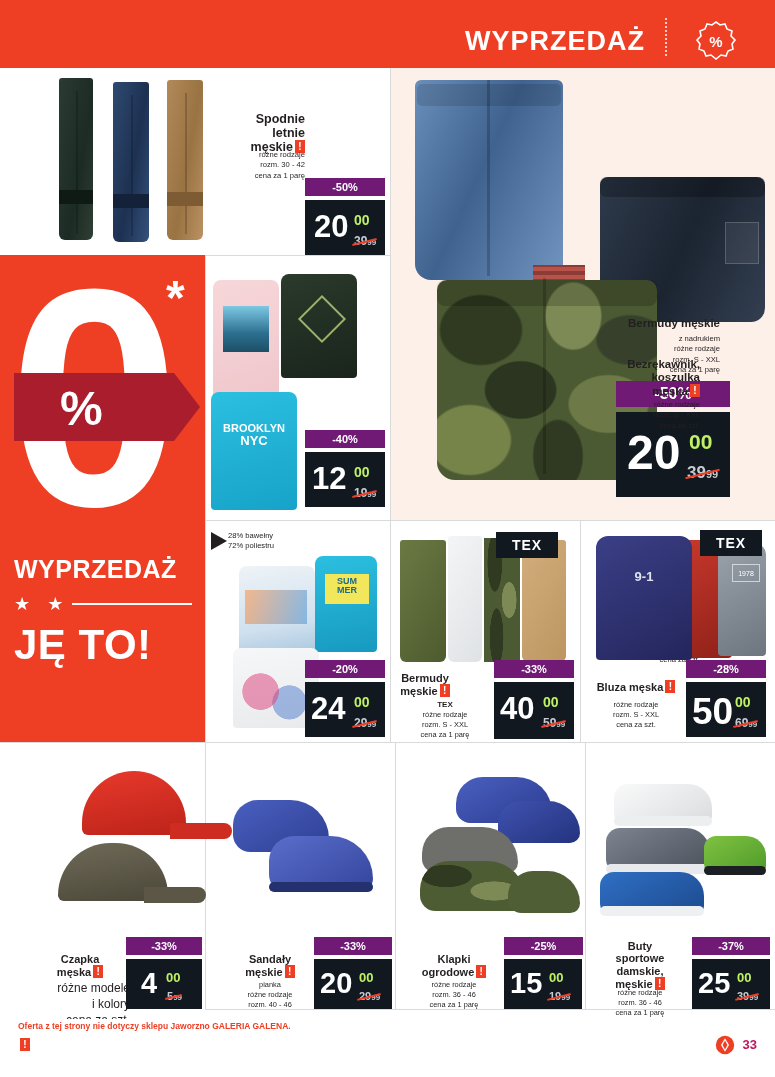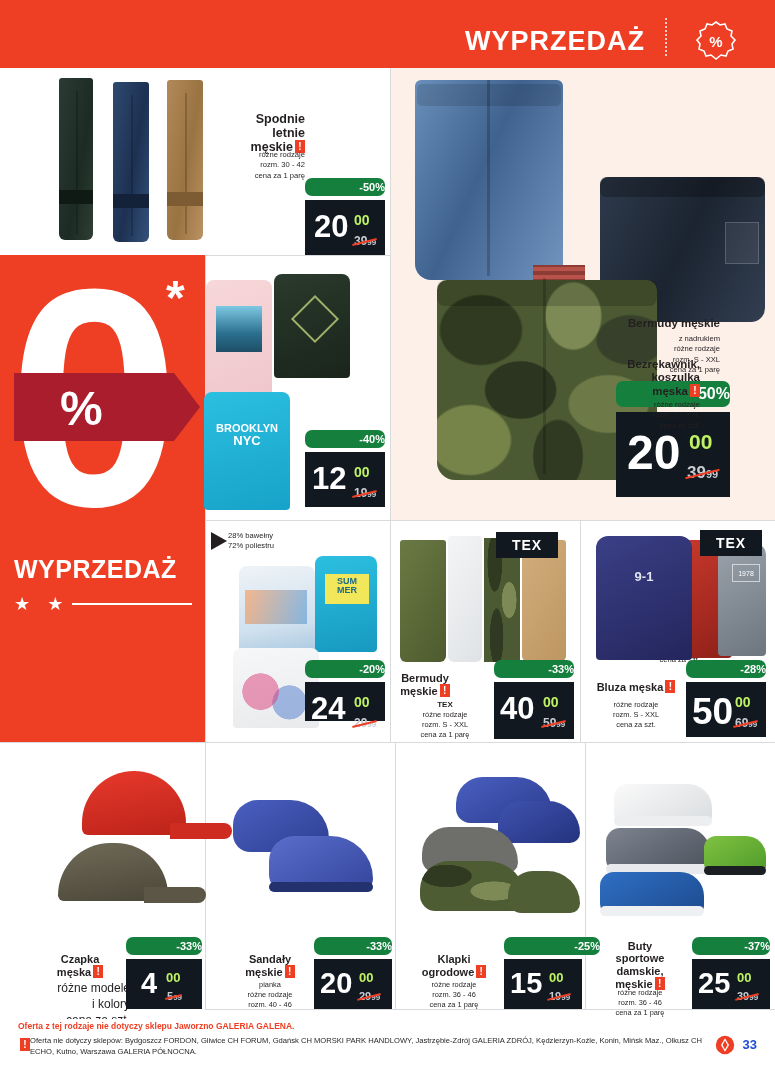--- a/index.html
+++ b/index.html
@@ -93,22 +93,22 @@
     position: absolute; color: #c8ccd2; font-weight: bold;
   }
   .tag .old:after {
     content:""; position: absolute; left: -2px; top: 48%;
     width: 112%; height: 2px; background: #ee3e23;
     transform: rotate(-14deg);
   }
 
   
   .disc {
-    position: absolute; background: #15803d; color: #fff;
-    font-weight: bold; text-align: right; border-radius: 7px;
+    position: absolute; background: #701a75; color: #fff;
+    font-weight: bold; text-align: center;
   }
 
   
   .prod-title {
     position: absolute; font-weight: bold; color: #231f20;
     text-align: right; line-height: 1.12;
   }
   .prod-desc {
     position: absolute; color: #231f20; text-align: right; line-height: 1.35;
   }
@@ -138,21 +138,21 @@
   }
   .footer-txt {
     position: absolute; left: 30px; top: 16px; width: 680px;
     font-size: 7.6px; line-height: 1.45; color: #231f20;
   }
   .footer-excl {
     position: absolute; left: 18px; top: 16px;
   }
   .page-no {
     position: absolute; right: 18px; top: 18px; font-size: 13px;
-    font-weight: bold; color: #1d4ed8;
+    font-weight: bold; color: #be185d;
   }
   .carrefour-logo {
     position: absolute; right: 40px; top: 16px; width: 20px; height: 20px;
   }
 
   
   .ph { position: absolute; }
   .pant { position: absolute; border-radius: 3px 3px 6px 6px; }
   .pant:after {
     content: ""; position: absolute; left: 50%; top: 8%;
@@ -200,20 +200,21 @@
 
 <div class="zero-panel">
   <div class="zero-digit">0</div>
   <div class="zero-star">*</div>
   <div class="ribbon">
     <div class="ribbon-pct">%</div>
   </div>
   <div class="zero-sale">WYPRZEDAŻ</div>
   <div class="zero-stars">★ ★</div>
   <div class="zero-stars-line"></div>
+  <div class="zero-je">JĘ TO!</div>
 </div>
 
 <div class="ph" style="left:55px; top:78px; width:180px; height:170px;">
   <div class="pant" style="left:4px; top:0; width:34px; height:162px; background:linear-gradient(100deg,#2b3a32,#1c2b23 60%,#2f3f35);"></div>
   <div style="position:absolute; left:4px; top:112px; width:34px; height:14px; background:#0f1a14;"></div>
   <div class="pant" style="left:58px; top:4px; width:36px; height:160px; background:linear-gradient(100deg,#2e4a70,#1d3152 55%,#34527c);"></div>
   <div style="position:absolute; left:58px; top:116px; width:36px; height:14px; background:#142239;"></div>
   <div class="pant" style="left:112px; top:2px; width:36px; height:160px; background:linear-gradient(100deg,#b2895a,#9a7342 55%,#bb9263);"></div>
   <div style="position:absolute; left:112px; top:114px; width:36px; height:14px; background:#7d5c33;"></div>
 </div>
@@ -281,21 +282,21 @@
 <div class="tag" style="left:616px; top:412px; width:114px; height:85px;">
   <div class="price-wrap">
     <div class="main" style="left:10px; top:16px; font-size:48px;">20</div>
     <div class="cents" style="left:72px; top:18px; font-size:21px;">00</div>
     <div class="old" style="left:70px; top:50px; font-size:17px;">
       <span>39</span><span style="font-size:11px;">99</span>
     </div>
   </div>
 </div>
 
-<div class="ph" style="left:198px; top:272px; width:180px; height:240px;">
+<div class="ph" style="left:205px; top:272px; width:180px; height:240px;">
   <div class="tshirt" style="left:8px; top:8px; width:66px; height:120px; background:linear-gradient(160deg,#f7d7d9,#efc6cb);"></div>
   <div style="position:absolute; left:18px; top:34px; width:46px; height:46px; background:linear-gradient(180deg,#7ec8e3,#2b6f8f 60%,#1d4f66);"></div>
   <div class="tshirt" style="left:76px; top:2px; width:76px; height:104px; background:linear-gradient(160deg,#2a3a2c,#1a241b);"></div>
   <div style="position:absolute; left:100px; top:30px; width:34px; height:34px; border:2px solid #9fb06a; transform:rotate(45deg);"></div>
   <div class="tshirt" style="left:6px; top:120px; width:86px; height:118px; background:linear-gradient(165deg,#2bbfe0,#17a3c9);"></div>
   <div style="position:absolute; left:16px; top:150px; width:66px; height:40px; color:#fff; font-size:11px; font-weight:bold; text-align:center; line-height:1.1; font-family:'Liberation Sans',sans-serif;">BROOKLYN<br><span style="font-size:13px;">NYC</span></div>
 </div>
 <div class="prod-title" style="right:75px; top:358px; width:140px; font-size:11.5px;">
   <span>Bezrękawnik,</span><br>
   <span>koszulka</span><br>
@@ -341,21 +342,21 @@
 <div class="prod-title" style="right:75px; top:604px; width:150px; font-size:11.5px;">
   <span>Bezrękawnik,</span><br>
   <span>T-shirt męski</span><span class="excl">!</span>
 </div>
 <div class="prod-desc" style="right:75px; top:634px; width:150px; font-size:7.6px;">
   <span>różne rodzaje</span><br>
   <span>rozm. S - XXL</span><br>
   <span>cena za szt.</span>
 </div>
 <div class="disc" style="left:305px; top:660px; width:80px; height:18px; line-height:18px; font-size:11px;">-20%</div>
-<div class="tag" style="left:305px; top:682px; width:80px; height:39px;">
+<div class="tag" style="left:305px; top:682px; width:80px; height:55px;">
   <div class="price-wrap">
     <div class="main" style="left:5px; top:10px; font-size:31px;">24</div>
     <div class="cents" style="left:48px; top:12px; font-size:14px;">00</div>
     <div class="old" style="left:48px; top:33px; font-size:12px;">
       <span>29</span><span style="font-size:8px;">99</span>
     </div>
   </div>
 </div>
 
 <div class="ph" style="left:400px; top:532px; width:175px; height:135px;">
@@ -480,21 +481,21 @@
 </div>
 <div class="prod-title" style="left:404px; top:953px; width:100px; font-size:11px; text-align:center;">
   <span>Klapki</span><br>
   <span>ogrodowe</span><span class="excl">!</span>
 </div>
 <div class="prod-desc" style="left:404px; top:980px; width:100px; font-size:7.4px; text-align:center;">
   <span>różne rodzaje</span><br>
   <span>rozm. 36 - 46</span><br>
   <span>cena za 1 parę</span>
 </div>
-<div class="disc" style="left:504px; top:937px; width:96px; height:18px; line-height:18px; font-size:11px;">-25%</div>
+<div class="disc" style="left:504px; top:937px; width:79px; height:18px; line-height:18px; font-size:11px;">-25%</div>
 <div class="tag" style="left:504px; top:959px; width:78px; height:50px;">
   <div class="price-wrap">
     <div class="main" style="left:5px; top:9px; font-size:29px;">15</div>
     <div class="cents" style="left:44px; top:11px; font-size:13px;">00</div>
     <div class="old" style="left:44px; top:30px; font-size:11px;">
       <span>19</span><span style="font-size:8px;">99</span>
     </div>
   </div>
 </div>
 
@@ -524,23 +525,22 @@
   <div class="price-wrap">
     <div class="main" style="left:5px; top:9px; font-size:29px;">25</div>
     <div class="cents" style="left:44px; top:11px; font-size:13px;">00</div>
     <div class="old" style="left:44px; top:30px; font-size:11px;">
       <span>39</span><span style="font-size:8px;">99</span>
     </div>
   </div>
 </div>
 
 <div class="footer">
-  <div class="footer-red">Oferta z tej rodzaje nie dotyczy sklepu Jaworzno GALERIA GALENA.</div>
+  <div class="footer-red">Oferta z tej strony nie dotyczy sklepu Jaworzno GALERIA GALENA.</div>
   <div class="footer-excl"><span class="excl">!</span></div>
-  <div class="footer-txt">Oferta nie dotyczy sklepów: Bydgoszcz FORDON, Gliwice CH FORUM, Gdańsk CH MORSKI PARK HANDLOWY, Jastrzębie-Zdrój GALERIA ZDRÓJ, Kędzierzyn-Koźle, Konin, Mińsk Maz., Olkusz CH ECHO, Kutno, Warszawa GALERIA PÓŁNOCNA.</div>
   <div class="carrefour-logo">
     <svg width="20" height="20" viewBox="0 0 20 20">
       <circle cx="10" cy="10" r="9.2" fill="#ee3e23"></circle>
       <path d="M10 3.2 L14 10 L10 16.8 L6 10 Z" fill="#ffffff"></path>
       <path d="M10 5.6 L12.4 10 L10 14.4 L7.6 10 Z" fill="#ee3e23"></path>
     </svg>
   </div>
   <div class="page-no">33</div>
 </div>
 

